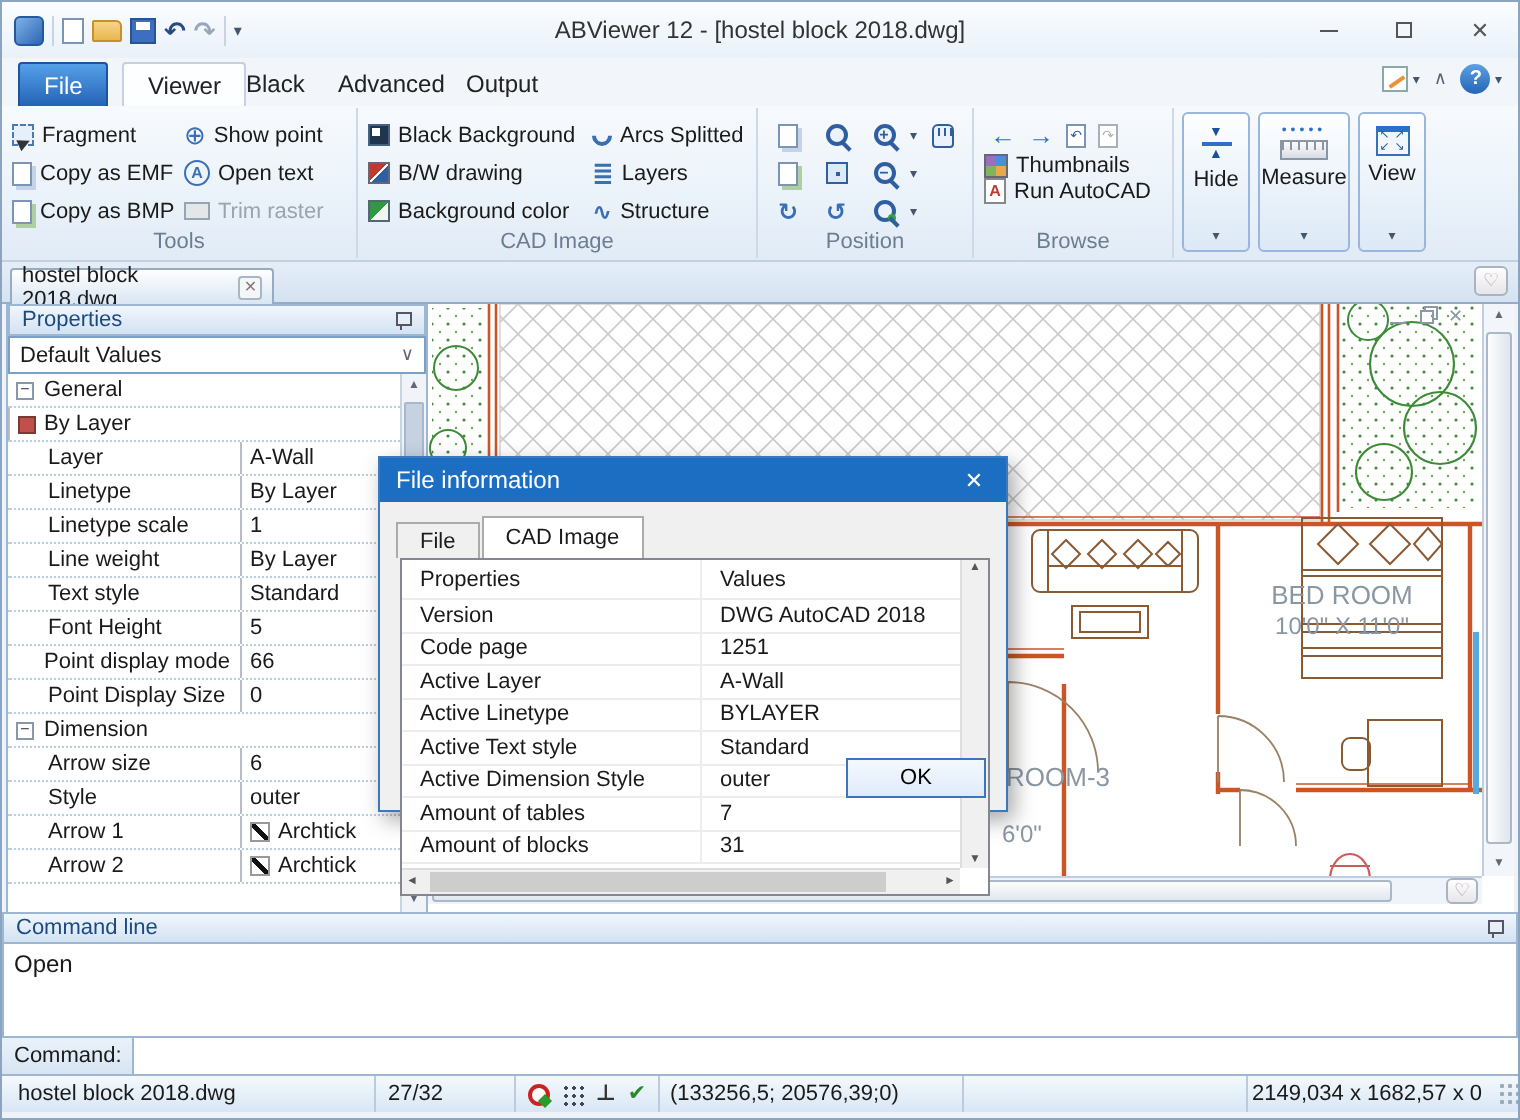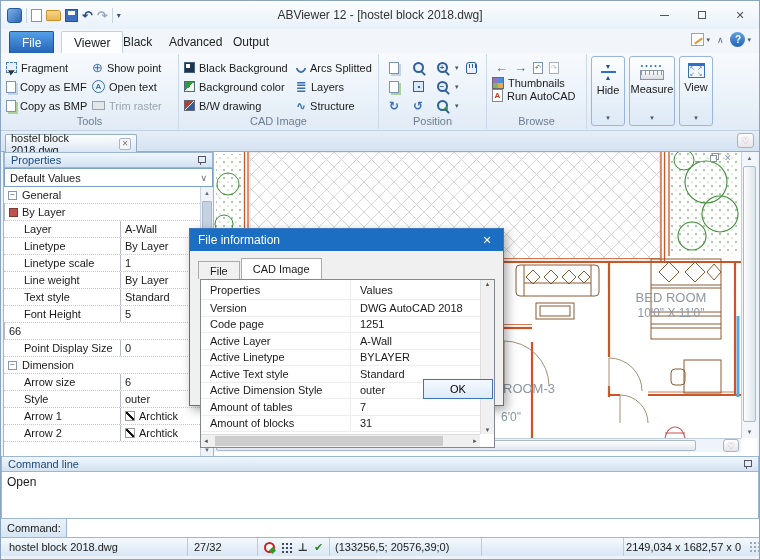--- a/index.html
+++ b/index.html
@@ -256,26 +256,26 @@
       <div class="glabel">Tools</div>
     </div>
 
     <div class="rgroup" style="left:178px;width:200px">
       <div class="gcols" style="grid-template-columns:112px 86px">
         <div class="ritem">
             <span class="ic ic-bbg"></span>
             <span>Black Background</span>
           </div>
         <div class="ritem">
+            <span class="ic ic-bw"></span>
+            <span>B/W drawing</span>
+          </div>
+        <div class="ritem">
             <span class="ic ic-bgc"></span>
             <span>Background color</span>
-          </div>
-        <div class="ritem">
-            <span class="ic ic-bw"></span>
-            <span>B/W drawing</span>
           </div>
         <div class="ritem">
             <span class="ic ic-arc"></span>
             <span>Arcs Splitted</span>
           </div>
         <div class="ritem">
             <span class="ic ic-layers">≣</span>
             <span>Layers</span>
           </div>
         <div class="ritem">
@@ -440,20 +440,21 @@
             <span>Standard</span>
           </div>
         </div>
       <div class="prow">
           <div class="pn">Font Height</div>
           <div class="pv">
             <span>5</span>
           </div>
         </div>
       <div class="prow">
+          <div class="pn" style="padding-left:18px">Point display mode</div>
           <div class="pv">
             <span>66</span>
           </div>
         </div>
       <div class="prow">
           <div class="pn">Point Display Size</div>
           <div class="pv">
             <span>0</span>
           </div>
         </div>

